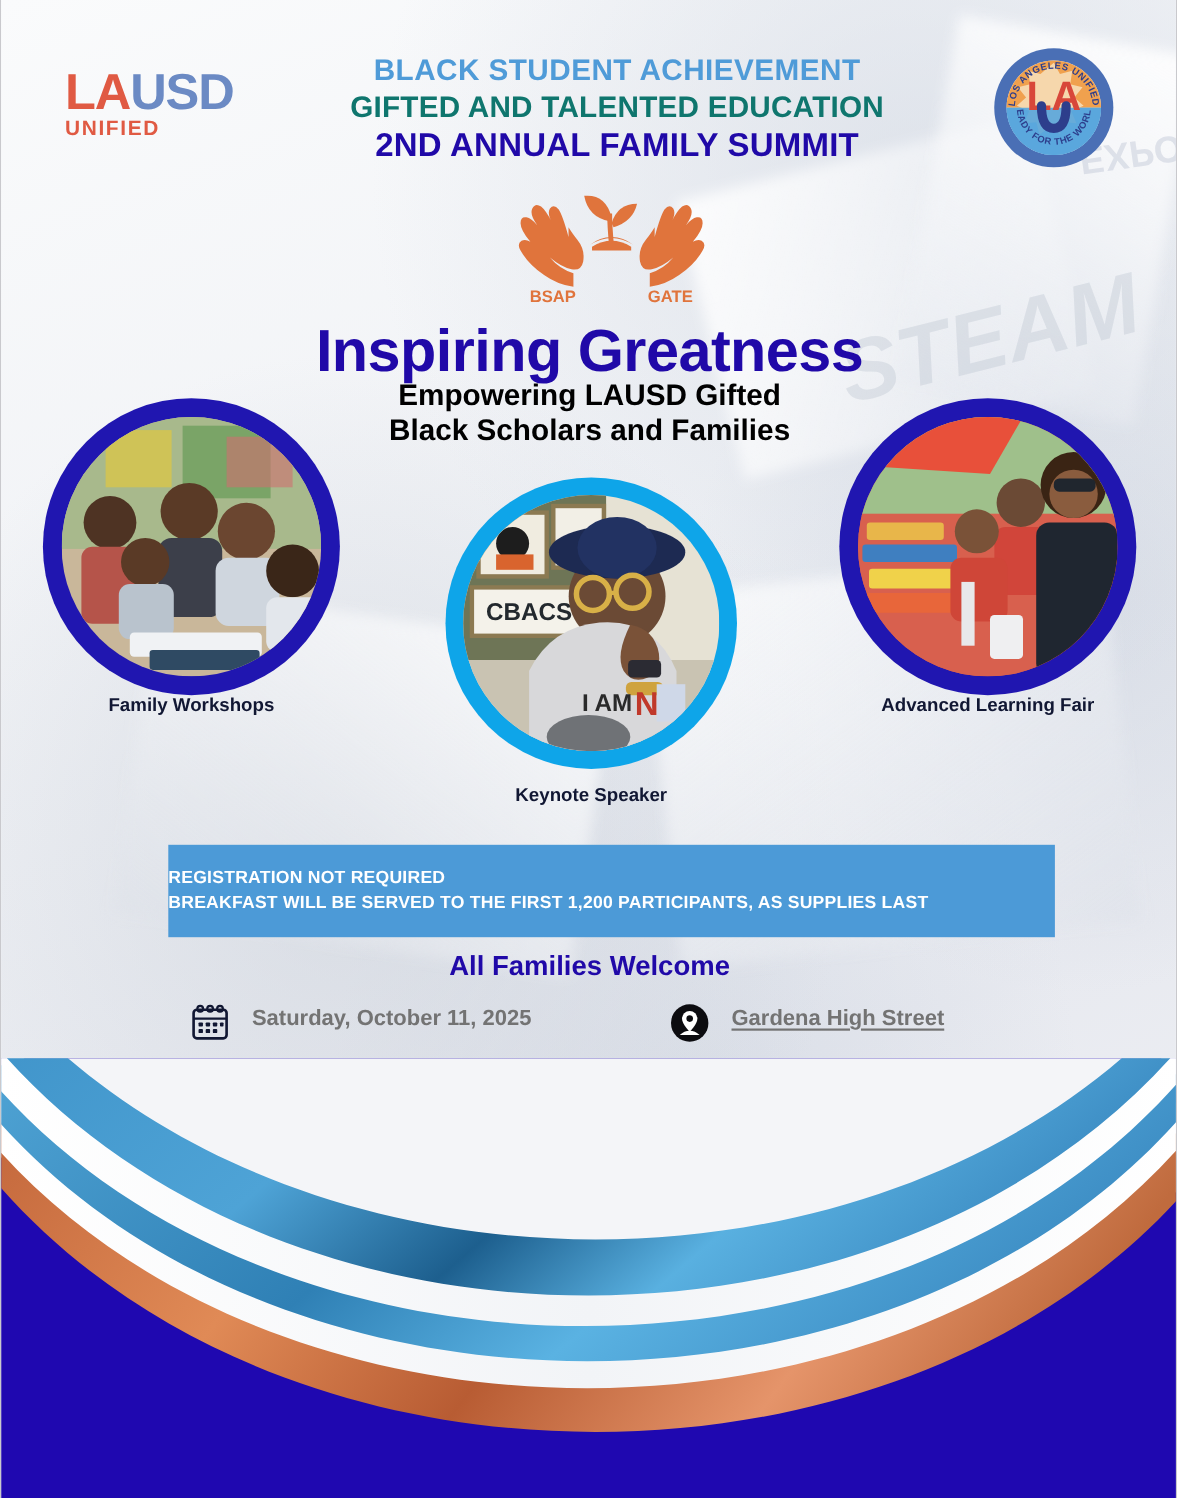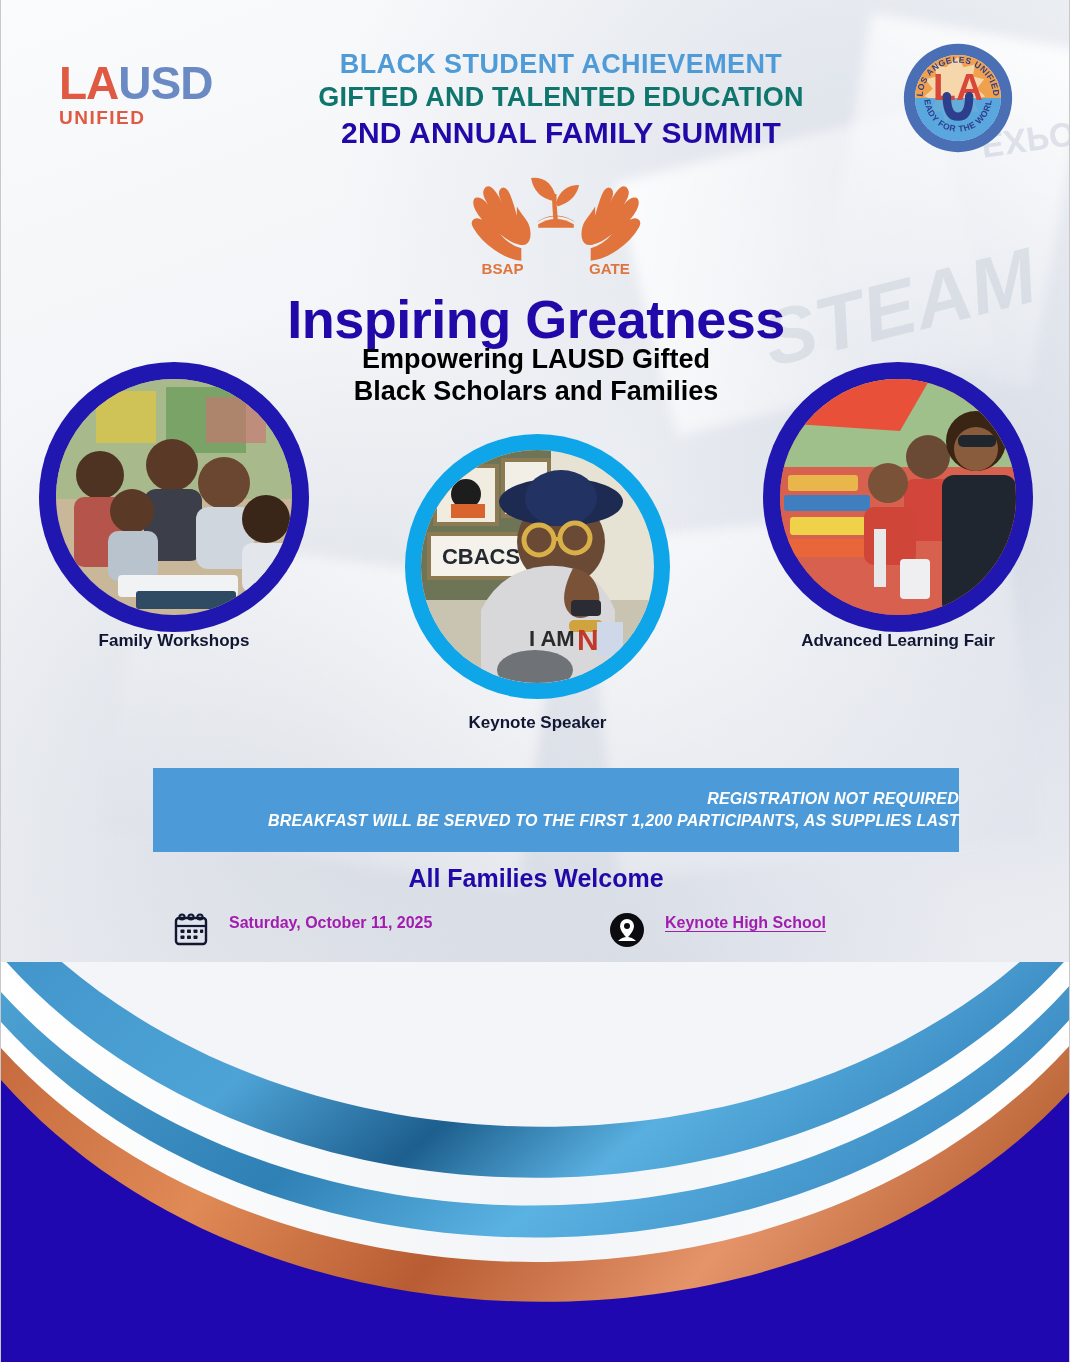--- a/index.html
+++ b/index.html
@@ -106,33 +106,33 @@
     font-size: 17px; font-weight: 800; color: #111733; line-height: 1.35;
   }
   .cap-left   { left: 23px;  top: 630px; width: 300px; }
   .cap-right  { left: 747px; top: 630px; width: 300px; }
   .cap-center { left: 404px; top: 712px; width: 265px; }
 
   
   .notice {
     position: absolute; left: 152px; top: 768px; width: 806px; height: 84px;
     background: #4c9ad7; display: flex; flex-direction: column;
-    align-items: flex-end; justify-content: center; gap: 4px; font-style: italic;
+    align-items: flex-start; justify-content: center; gap: 4px;
   }
   .notice-l { color: #ffffff; font-size: 16px; font-weight: 800; letter-spacing: 0.2px; }
 
   .welcome {
     position: absolute; left: 0; top: 864px; width: 1070px; text-align: center;
     font-size: 25px; font-weight: 800; color: #2009a8;
   }
 
   
   .detail { position: absolute; display: flex; align-items: flex-start; gap: 16px; }
   .detail .ico { flex: 0 0 auto; width: 44px; height: 44px; display: flex; align-items: center; justify-content: center; }
-  .detail .txt { font-size: 16px; font-weight: 800; color: #a21caf; line-height: 1.4; padding-top: 4px; }
+  .detail .txt { font-size: 20px; font-weight: 800; color: #737373; line-height: 1.4; padding-top: 4px; }
 
   .d-date  { left: 168px; top: 908px; width: 400px; }
   .d-time  { left: 168px; top: 960px; width: 360px; }
   .d-mail  { left: 228px; top: 1044px; width: 560px; }
   .d-venue { left: 604px; top: 908px; width: 400px; }
   .d-addr  { left: 604px; top: 964px; width: 420px; }
 
   .venue-link { text-decoration: underline; text-underline-offset: 3px; }
 
   .parking {
@@ -347,21 +347,21 @@
 
   <div class="detail d-venue">
     <span class="ico">
       <svg width="40" height="40" viewBox="0 0 40 40">
         <circle cx="20" cy="20" r="17" fill="#0c0c10"></circle>
         <path d="M20 9 a7 7 0 0 1 7 7 c0 5.5 -7 12 -7 12 s-7 -6.5 -7 -12 a7 7 0 0 1 7 -7 z" fill="#ffffff"></path>
         <circle cx="20" cy="16" r="3" fill="#0c0c10"></circle>
         <path d="M11 31 q4 -4 9 -4 q5 0 9 4 z" fill="#ffffff"></path>
       </svg>
     </span>
-    <span class="txt venue-link">Keynote High School</span>
+    <span class="txt venue-link">Gardena High Street</span>
   </div>
 
   <div class="detail d-addr">
     <span class="ico">
       <svg width="40" height="40" viewBox="0 0 40 40">
         <rect x="9" y="6" width="21" height="25" rx="1.5" fill="none" stroke="#111733" stroke-width="2.2"></rect>
         <g stroke="#111733" stroke-width="1.7">
           <line x1="13" y1="11.5" x2="26" y2="11.5"></line>
           <line x1="13" y1="14.5" x2="26" y2="14.5"></line>
           <line x1="13" y1="17.5" x2="26" y2="17.5"></line>

